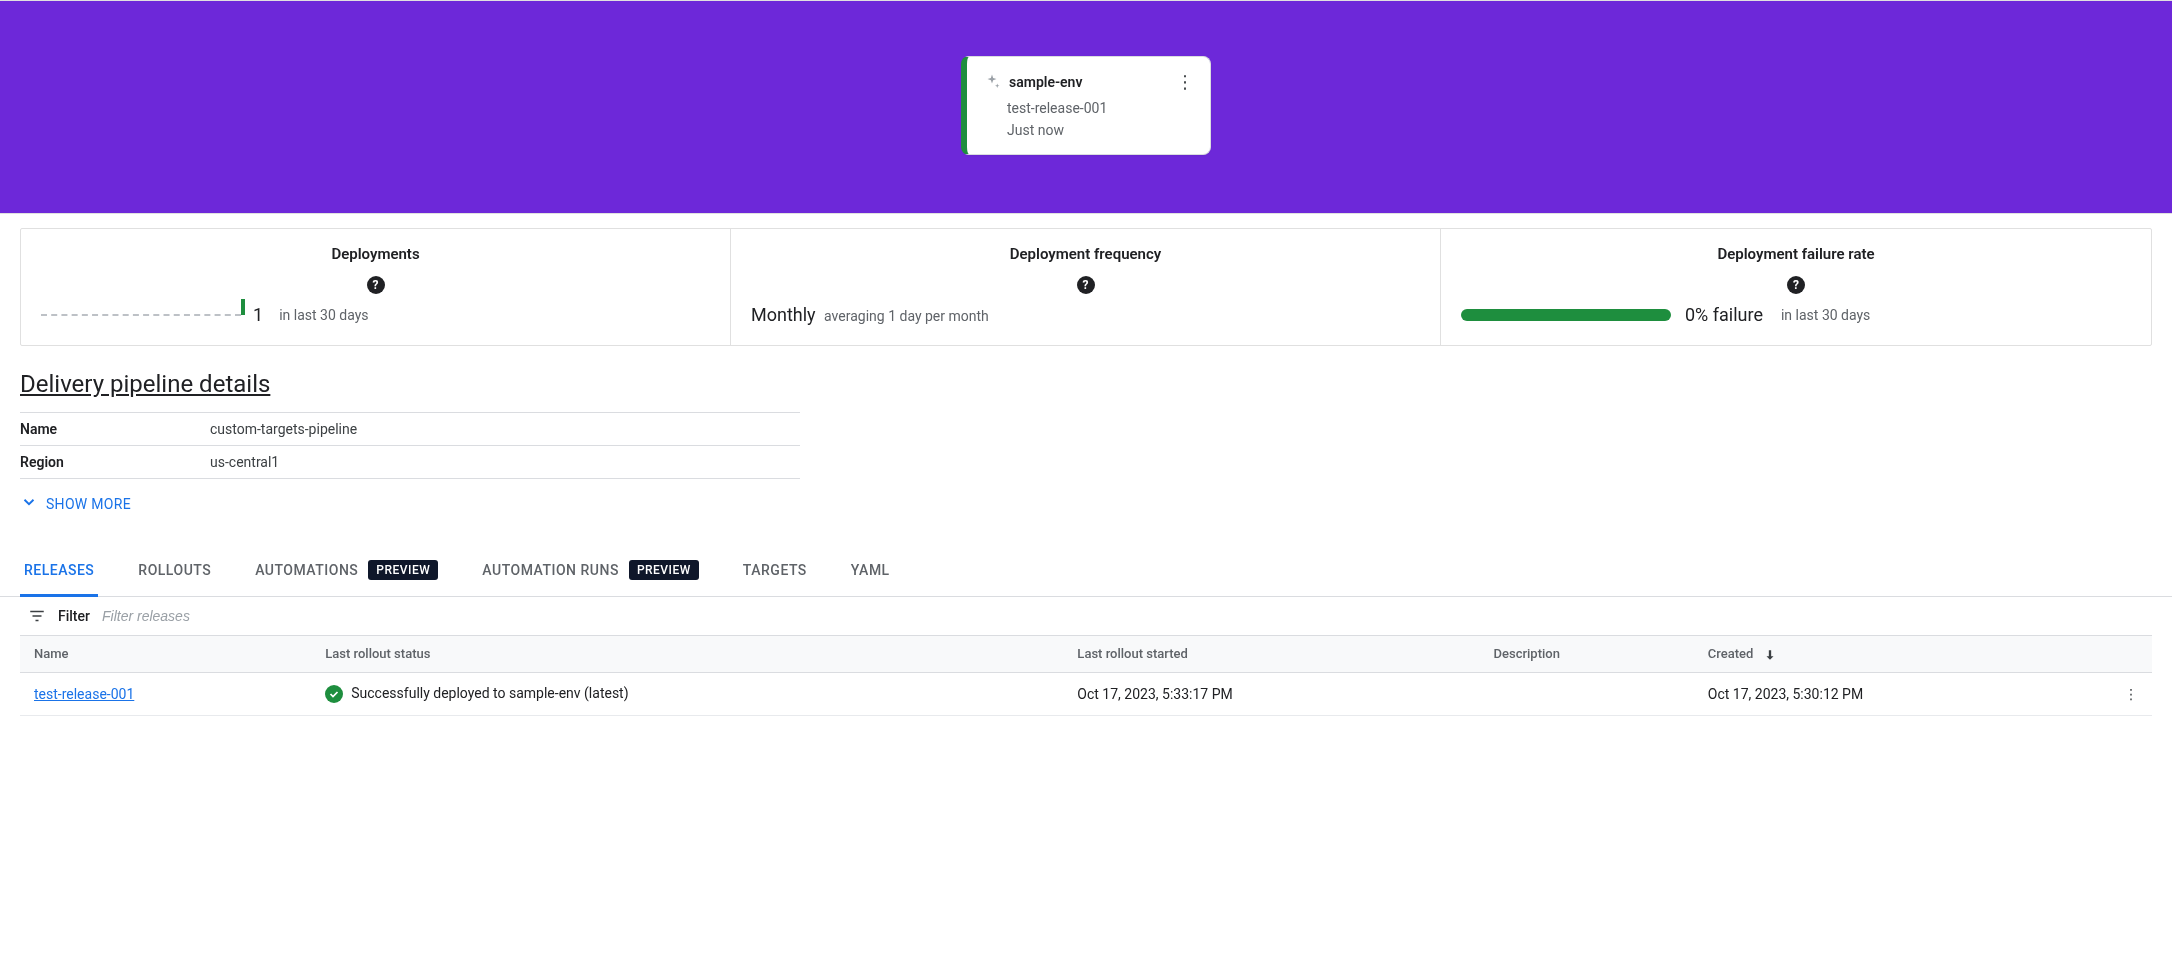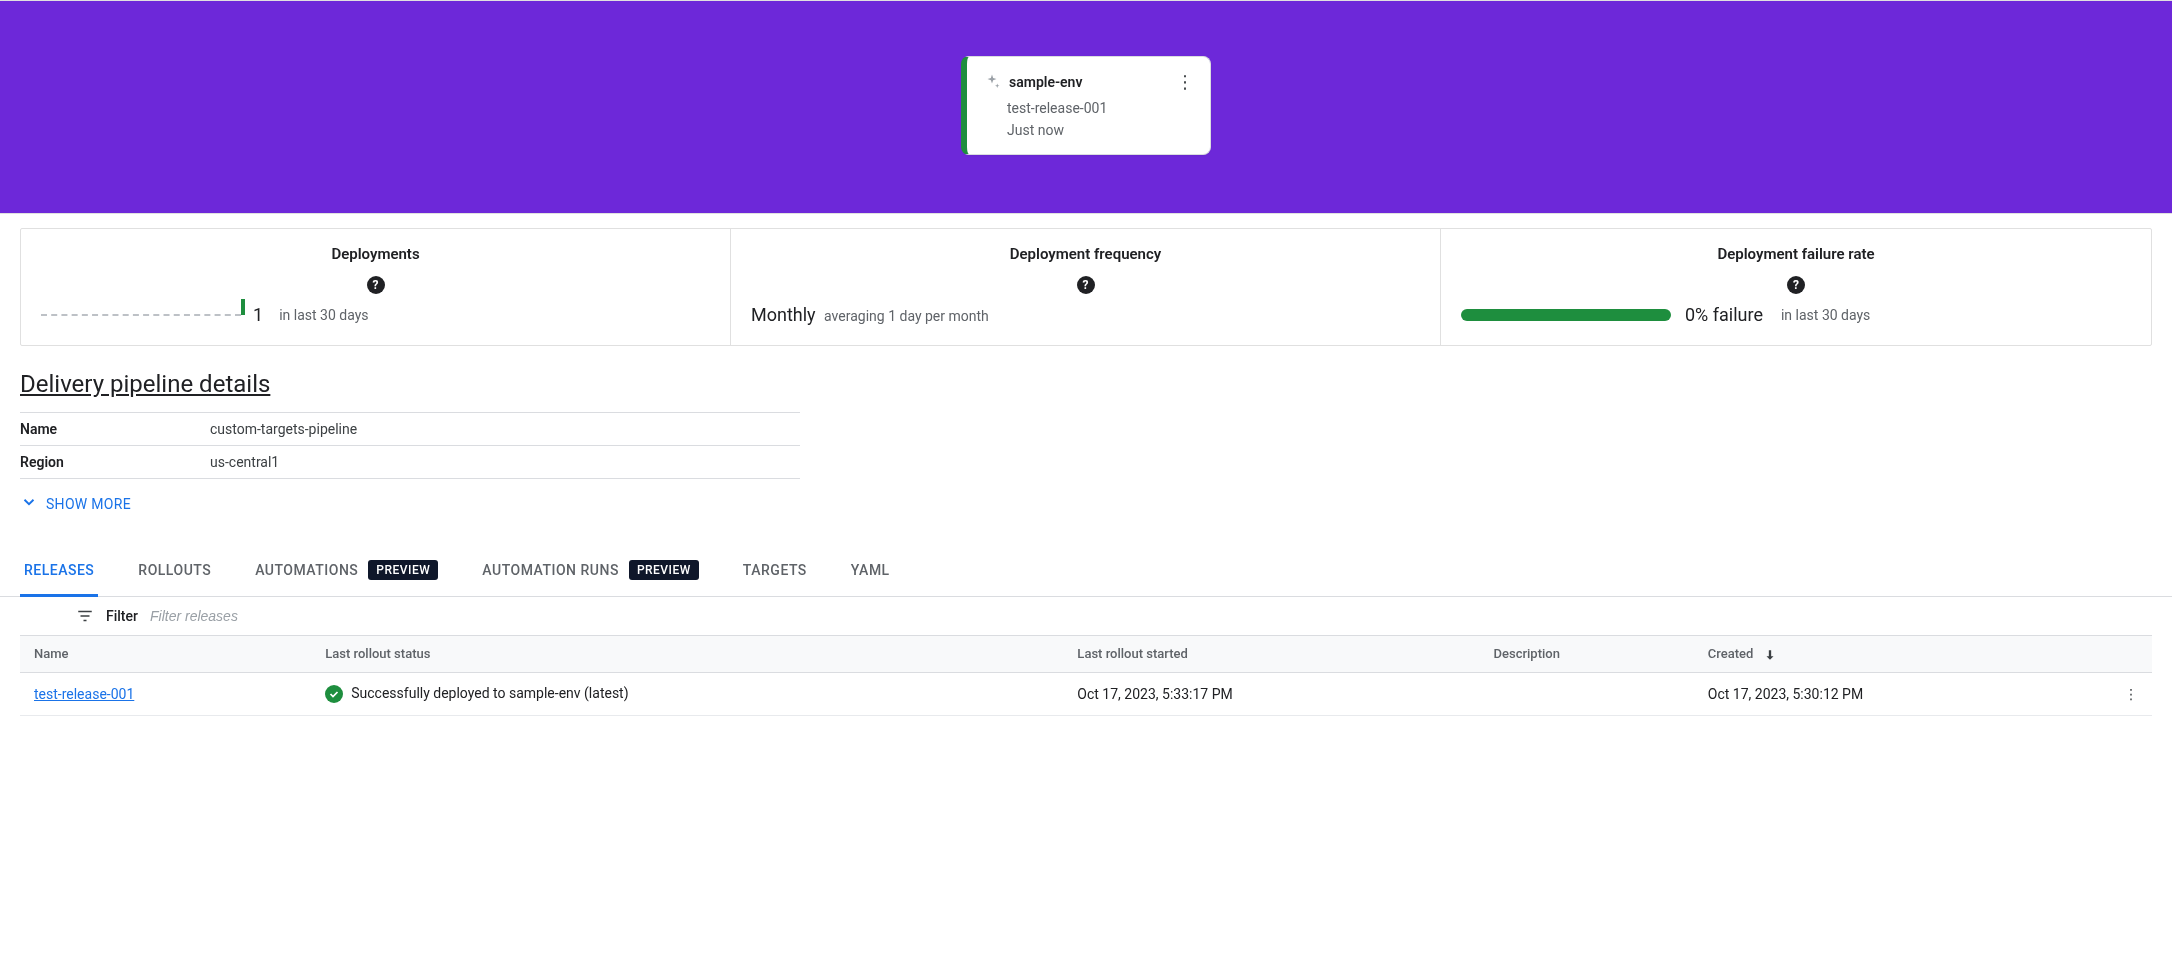--- a/index.html
+++ b/index.html
@@ -142,21 +142,20 @@
   .tab.active { color:#1a73e8; border-bottom-color:#1a73e8; }
   .preview-badge {
     background:#0f172a; color:#fff;
     font-size:12px; padding:3px 8px; border-radius:3px;
     font-weight:500;
   }
 
   .filter-bar {
     display:flex; align-items:center; gap:12px;
     padding: 10px 28px;
-    margin-left: 48px;
   }
   .filter-icon { color:#3c4043; display:inline-flex; }
   .filter-label { font-weight:500; font-size:14px; }
   .filter-input {
     border:none; outline:none; font-size:14px; color:#7f1d1d;
     background:transparent; width:300px;font-style:italic;
   }
   .filter-input::placeholder { color:#9aa0a6; }
 
   .data-table { width: calc(100% - 40px); margin: 0 20px; border-collapse:collapse; }

